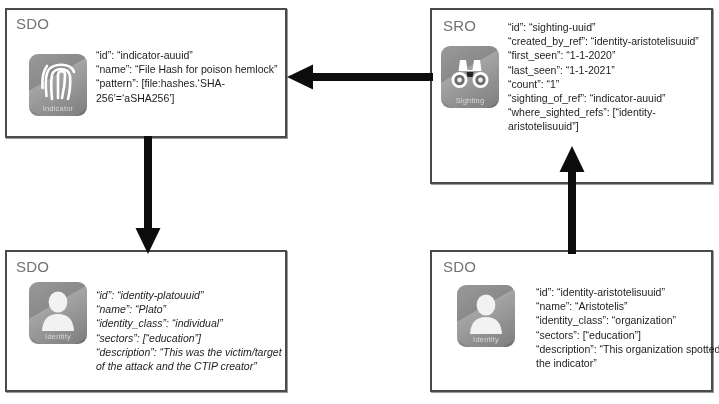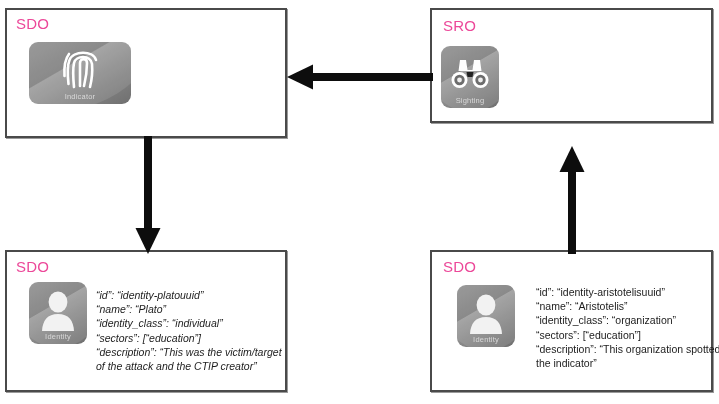--- a/index.html
+++ b/index.html
@@ -22,21 +22,21 @@
   .node {
     position: absolute;
     box-sizing: border-box;
     background: #ffffff;
     border: 2px solid #4a4a4a;
     box-shadow: 1px 1px 0 0 #9a9a9a;
   }
   .node-type {
     position: absolute;
     font-size: 15px;
-    color: #ec4899;
+    color: #737373;
     line-height: 1;
     letter-spacing: 0.2px;
     white-space: nowrap;
   }
 
   
   .icon-tile {
     position: absolute;
     width: 58px;
     height: 62px;
@@ -87,57 +87,67 @@
   }
 </style>
 </head>
 <body>
 
 <div id="canvas">
 
   <div class="node" style="left:5px; top:8px; width:282px; height:130px;">
     <div class="node-type" style="left:9px; top:6px;">SDO</div>
 
-    <div class="icon-tile" style="left:22px; top:32px;padding-left:44px;">
+    <div class="icon-tile" style="left:22px; top:44px;">
       <div class="swoosh"></div>
       <div class="glyph">
         <svg width="40" height="45" viewBox="0 0 40 45" aria-hidden="true">
           <g fill="none" stroke="#ffffff" stroke-linecap="round">
             <path d="M20 40 C20 30 20 22 20 17 C20 12 27 12 27 17 C27 24 26 32 24 40" stroke-width="2.6"></path>
             <path d="M14 41 C13 31 13 22 14 17 C15.5 9 31 9 32 18 C32.6 25 32 33 30 41" stroke-width="2.6"></path>
             <path d="M8.5 38 C7.5 29 7.5 19 9.5 14 C13 4.5 33 4 36 14" stroke-width="2.6"></path>
             <path d="M4.5 30 C4 22 5 13 9 8" stroke-width="2.6"></path>
           </g>
         </svg>
       </div>
       <div class="tile-label">Indicator</div>
     </div>
 
-  </div>
-
-  <div class="node" style="left:430px; top:8px; width:283px; height:115px;">
+    <div class="props" style="left:89px; top:38px; width:182px;">“id”: “indicator-auuid”
+“name”: “File Hash for poison hemlock”
+“pattern”: [file:hashes.‘SHA-256’=‘aSHA256’]</div>
+  </div>
+
+  <div class="node" style="left:430px; top:8px; width:283px; height:176px;">
     <div class="node-type" style="left:11px; top:8px;">SRO</div>
 
     <div class="icon-tile" style="left:9px; top:36px;text-decoration:underline;">
       <div class="swoosh"></div>
       <div class="glyph" style="top:12px;">
         <svg width="44" height="32" viewBox="0 0 44 32" aria-hidden="true">
           <path d="M12 2 L18 2 L19.5 12 L24.5 12 L26 2 L32 2 L33.5 13 L10.5 13 Z" fill="#ffffff"></path>
           <path d="M18.5 14 L25.5 14 L24.5 19 L19.5 19 Z" fill="#222222"></path>
           <circle cx="11.5" cy="22" r="8" fill="#ffffff"></circle>
           <circle cx="32.5" cy="22" r="8" fill="#ffffff"></circle>
           <circle cx="11.5" cy="22" r="5.2" fill="#6d6d6d"></circle>
           <circle cx="32.5" cy="22" r="5.2" fill="#6d6d6d"></circle>
           <circle cx="11.5" cy="22" r="2.4" fill="#efefef"></circle>
           <circle cx="32.5" cy="22" r="2.4" fill="#efefef"></circle>
         </svg>
       </div>
       <div class="tile-label">Sighting</div>
     </div>
 
+    <div class="props" style="left:76px; top:10px; width:202px;">“id”: “sighting-uuid”
+“created_by_ref”: “identity-aristotelisuuid”
+“first_seen”: “1-1-2020”
+“last_seen”: “1-1-2021”
+“count”: “1”
+“sighting_of_ref”: “indicator-auuid”
+“where_sighted_refs”: [“identity-aristotelisuuid”]</div>
   </div>
 
   <div class="node" style="left:5px; top:250px; width:282px; height:142px;">
     <div class="node-type" style="left:9px; top:7px;">SDO</div>
 
     <div class="icon-tile" style="left:22px; top:30px;">
       <div class="swoosh"></div>
       <div class="glyph" style="top:8px;">
         <svg width="40" height="42" viewBox="0 0 40 42" aria-hidden="true">
           <ellipse cx="20" cy="12" rx="9.4" ry="10.6" fill="#f2f2f2"></ellipse>

